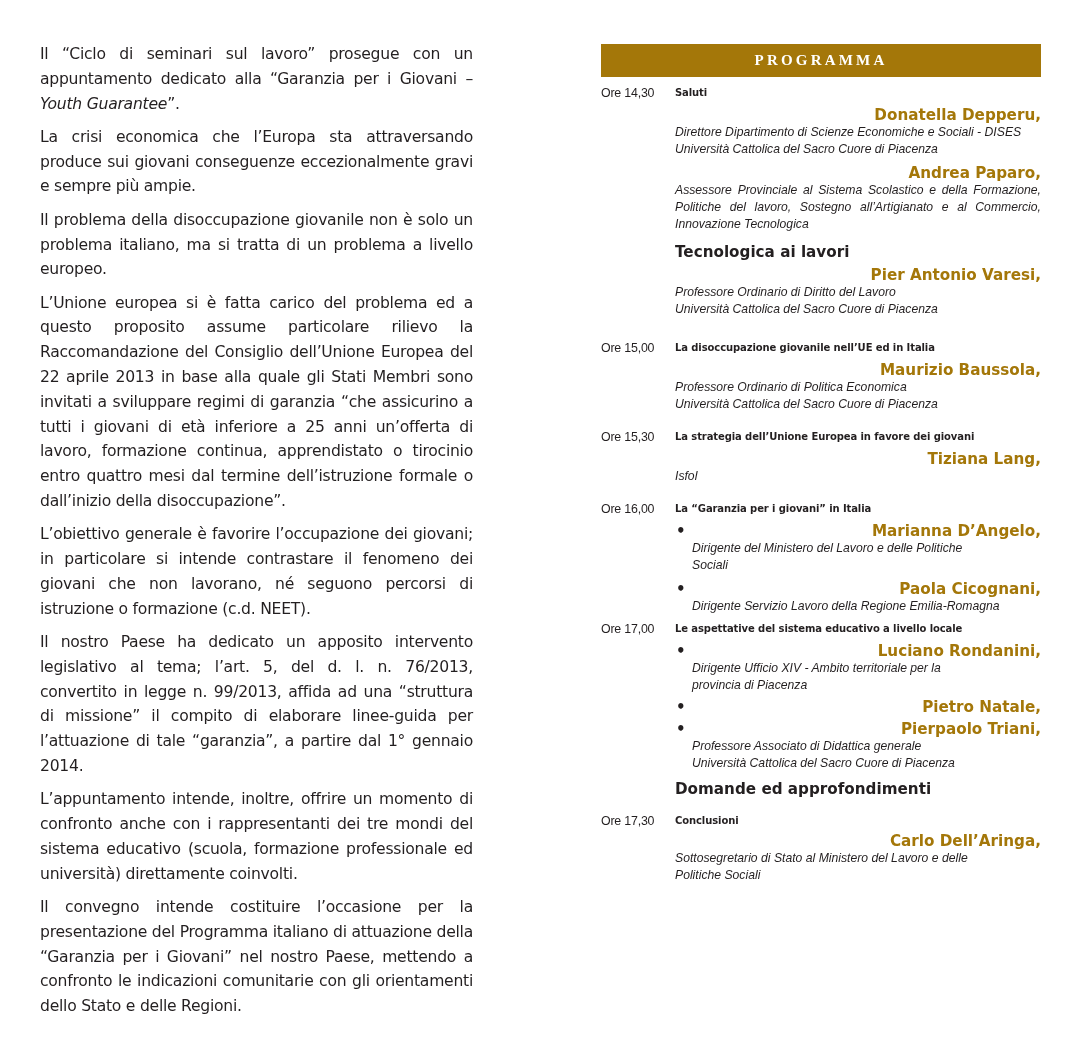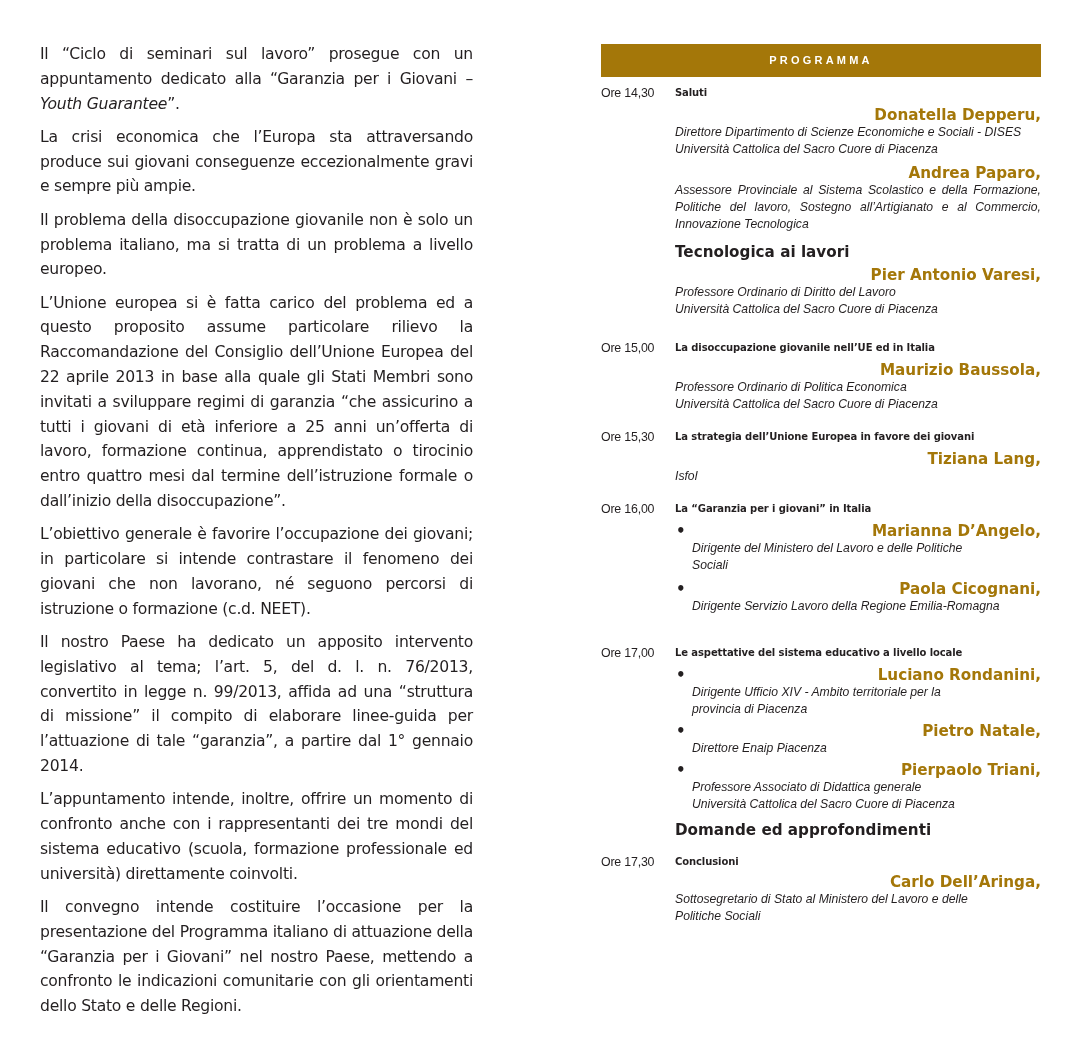--- a/index.html
+++ b/index.html
@@ -1,21 +1,21 @@
 <!DOCTYPE html>
 <html><head>
   <meta charset="utf-8">
   <style>
     html, body { margin: 0; padding: 0; background: #ffffff; }
     body { width: 1092px; height: 1047px; position: relative; overflow: hidden; font-family: "DejaVu Sans", sans-serif; color: #231f20; }
     .left { position: absolute; left: 40px; top: 42px; width: 433px; }
     .left p { margin: 0 0 8.5px 0; font-size: 15.6px; line-height: 24.8px; text-align: justify; letter-spacing: -0.25px; font-family: "DejaVu Sans", sans-serif; }
     .left p .it { font-style: italic; }
     .right { position: absolute; left: 601px; top: 44px; width: 440px; }
-    .banner { background: #a47709; color: #ffffff; height: 33px; line-height: 33px; text-align: center; font-weight: bold; letter-spacing: 3.2px; font-size: 11px; font-family: Liberation Sans, sans-serif; }
+    .banner { background: #a47709; color: #ffffff; height: 33px; line-height: 33px; text-align: center; font-weight: bold; letter-spacing: 3.2px; font-size: 15px; font-family: Liberation Serif, serif; }
     .slot { position: relative; margin-top: 6px; }
     .time { position: absolute; left: 0; top: 3px; width: 70px; font-size: 12.4px; font-family: "Liberation Sans", sans-serif; letter-spacing: -0.2px; }
     .body { margin-left: 74px; }
     .title { font-weight: bold; font-size: 10px; line-height: 19px; letter-spacing: -0.1px; }
     .spk { margin-top: 4px; }
     .name { font-weight: bold; color: #a47709; font-size: 15.2px; line-height: 18px; text-align: right; }
     .role { font-style: italic; font-size: 12.2px; line-height: 17px; font-family: "Liberation Sans", sans-serif; }
     .role.just { text-align: justify; }
     .bul { position: relative; padding-left: 17px; }
     .bul .dot { position: absolute; left: 1px; top: 0; font-weight: bold; font-size: 15px; line-height: 18px; }
@@ -93,33 +93,32 @@
         <div class="role" style="width:300px;">Dirigente del Ministero del Lavoro e delle Politiche Sociali</div>
       </div>
       <div class="spk bul" style="margin-top:6px;">
         <span class="dot">•</span>
         <div class="name">Paola Cicognani,</div>
         <div class="role">Dirigente Servizio Lavoro della Regione Emilia-Romagna</div>
       </div>
     </div>
   </div>
 
-  <div class="slot" style="margin-top:28px;">
+  <div class="slot" style="margin-top:4px;">
     <div class="time">Ore 17,00</div>
     <div class="body">
       <div class="title" style="width:320px;">Le aspettative del sistema educativo a livello locale</div>
       <div class="spk bul">
         <span class="dot">•</span>
         <div class="name">Luciano Rondanini,</div>
         <div class="role" style="width:300px;">Dirigente Ufficio XIV - Ambito territoriale per la provincia di Piacenza</div>
       </div>
       <div class="spk bul">
         <span class="dot">•</span>
         <div class="name">Pietro Natale,</div>
-        <div class="role">Direttore Enaip Piacenza</div>
       </div>
       <div class="spk bul">
         <span class="dot">•</span>
         <div class="name">Pierpaolo Triani,</div>
         <div class="role">Professore Associato di Didattica generale</div>
         <div class="role">Università Cattolica del Sacro Cuore di Piacenza</div>
       </div>
       <div class="subtitle" style="margin-top:8px;">Domande ed approfondimenti</div>
     </div>
   </div>

